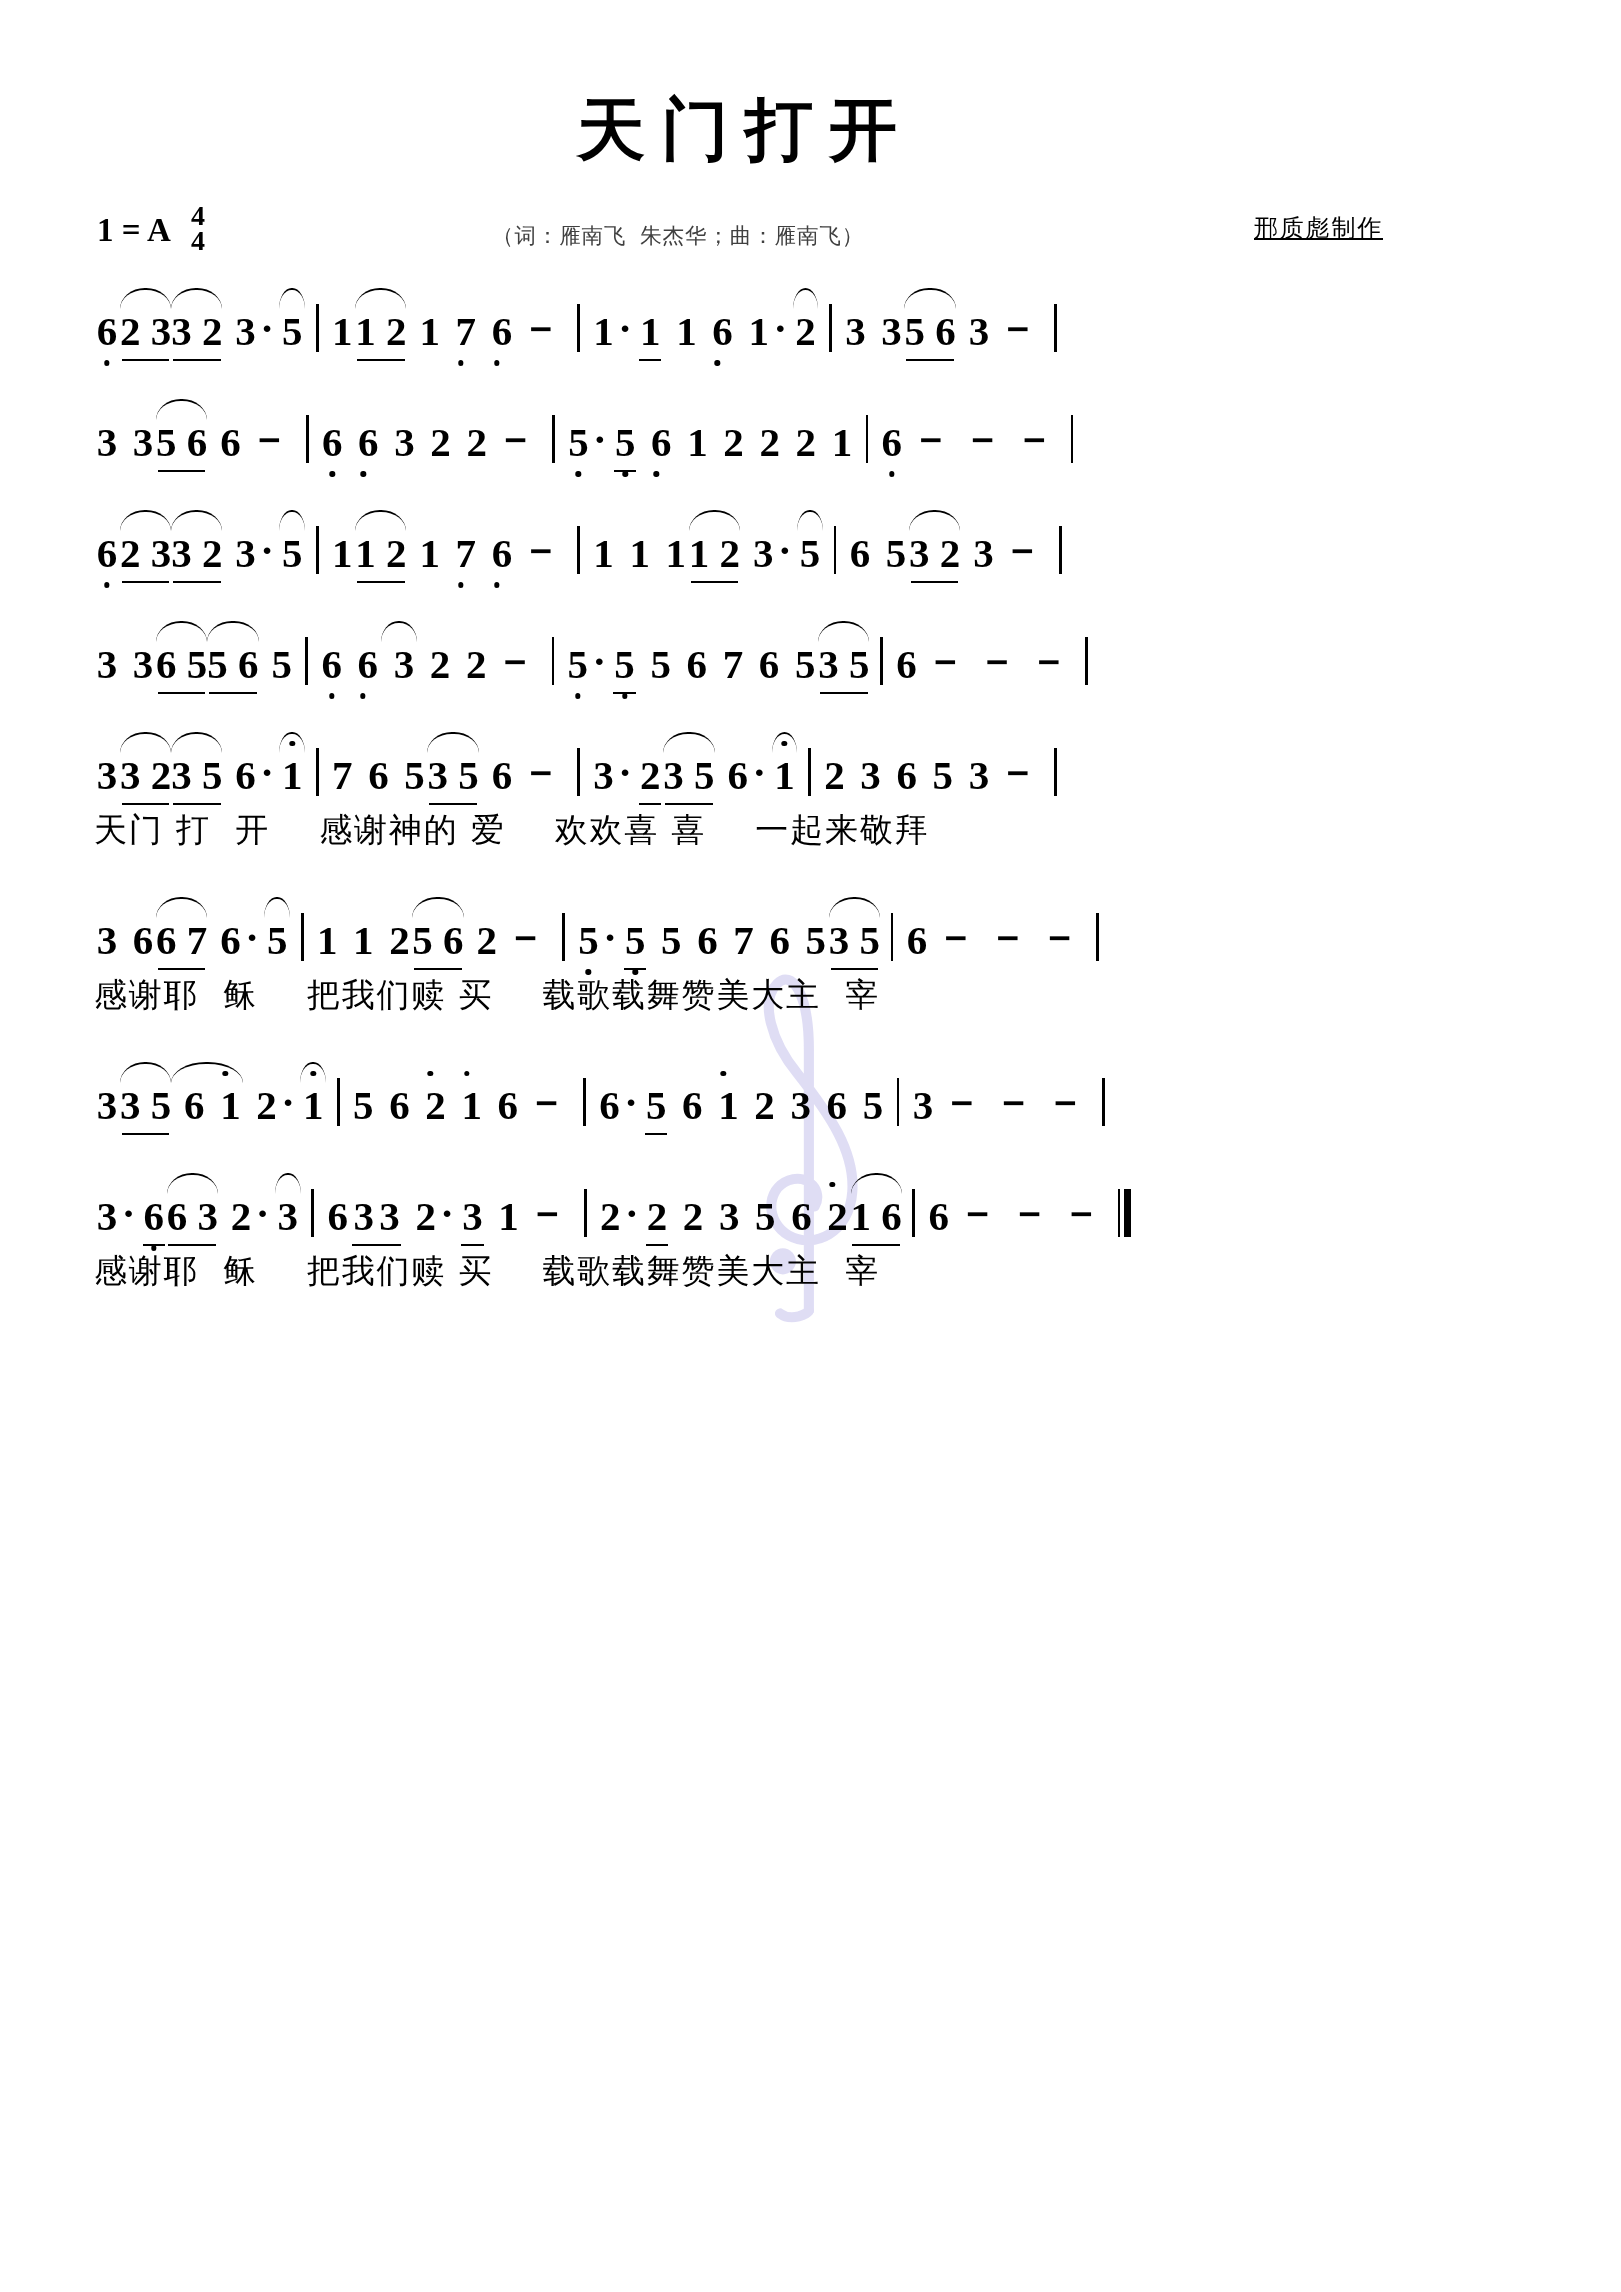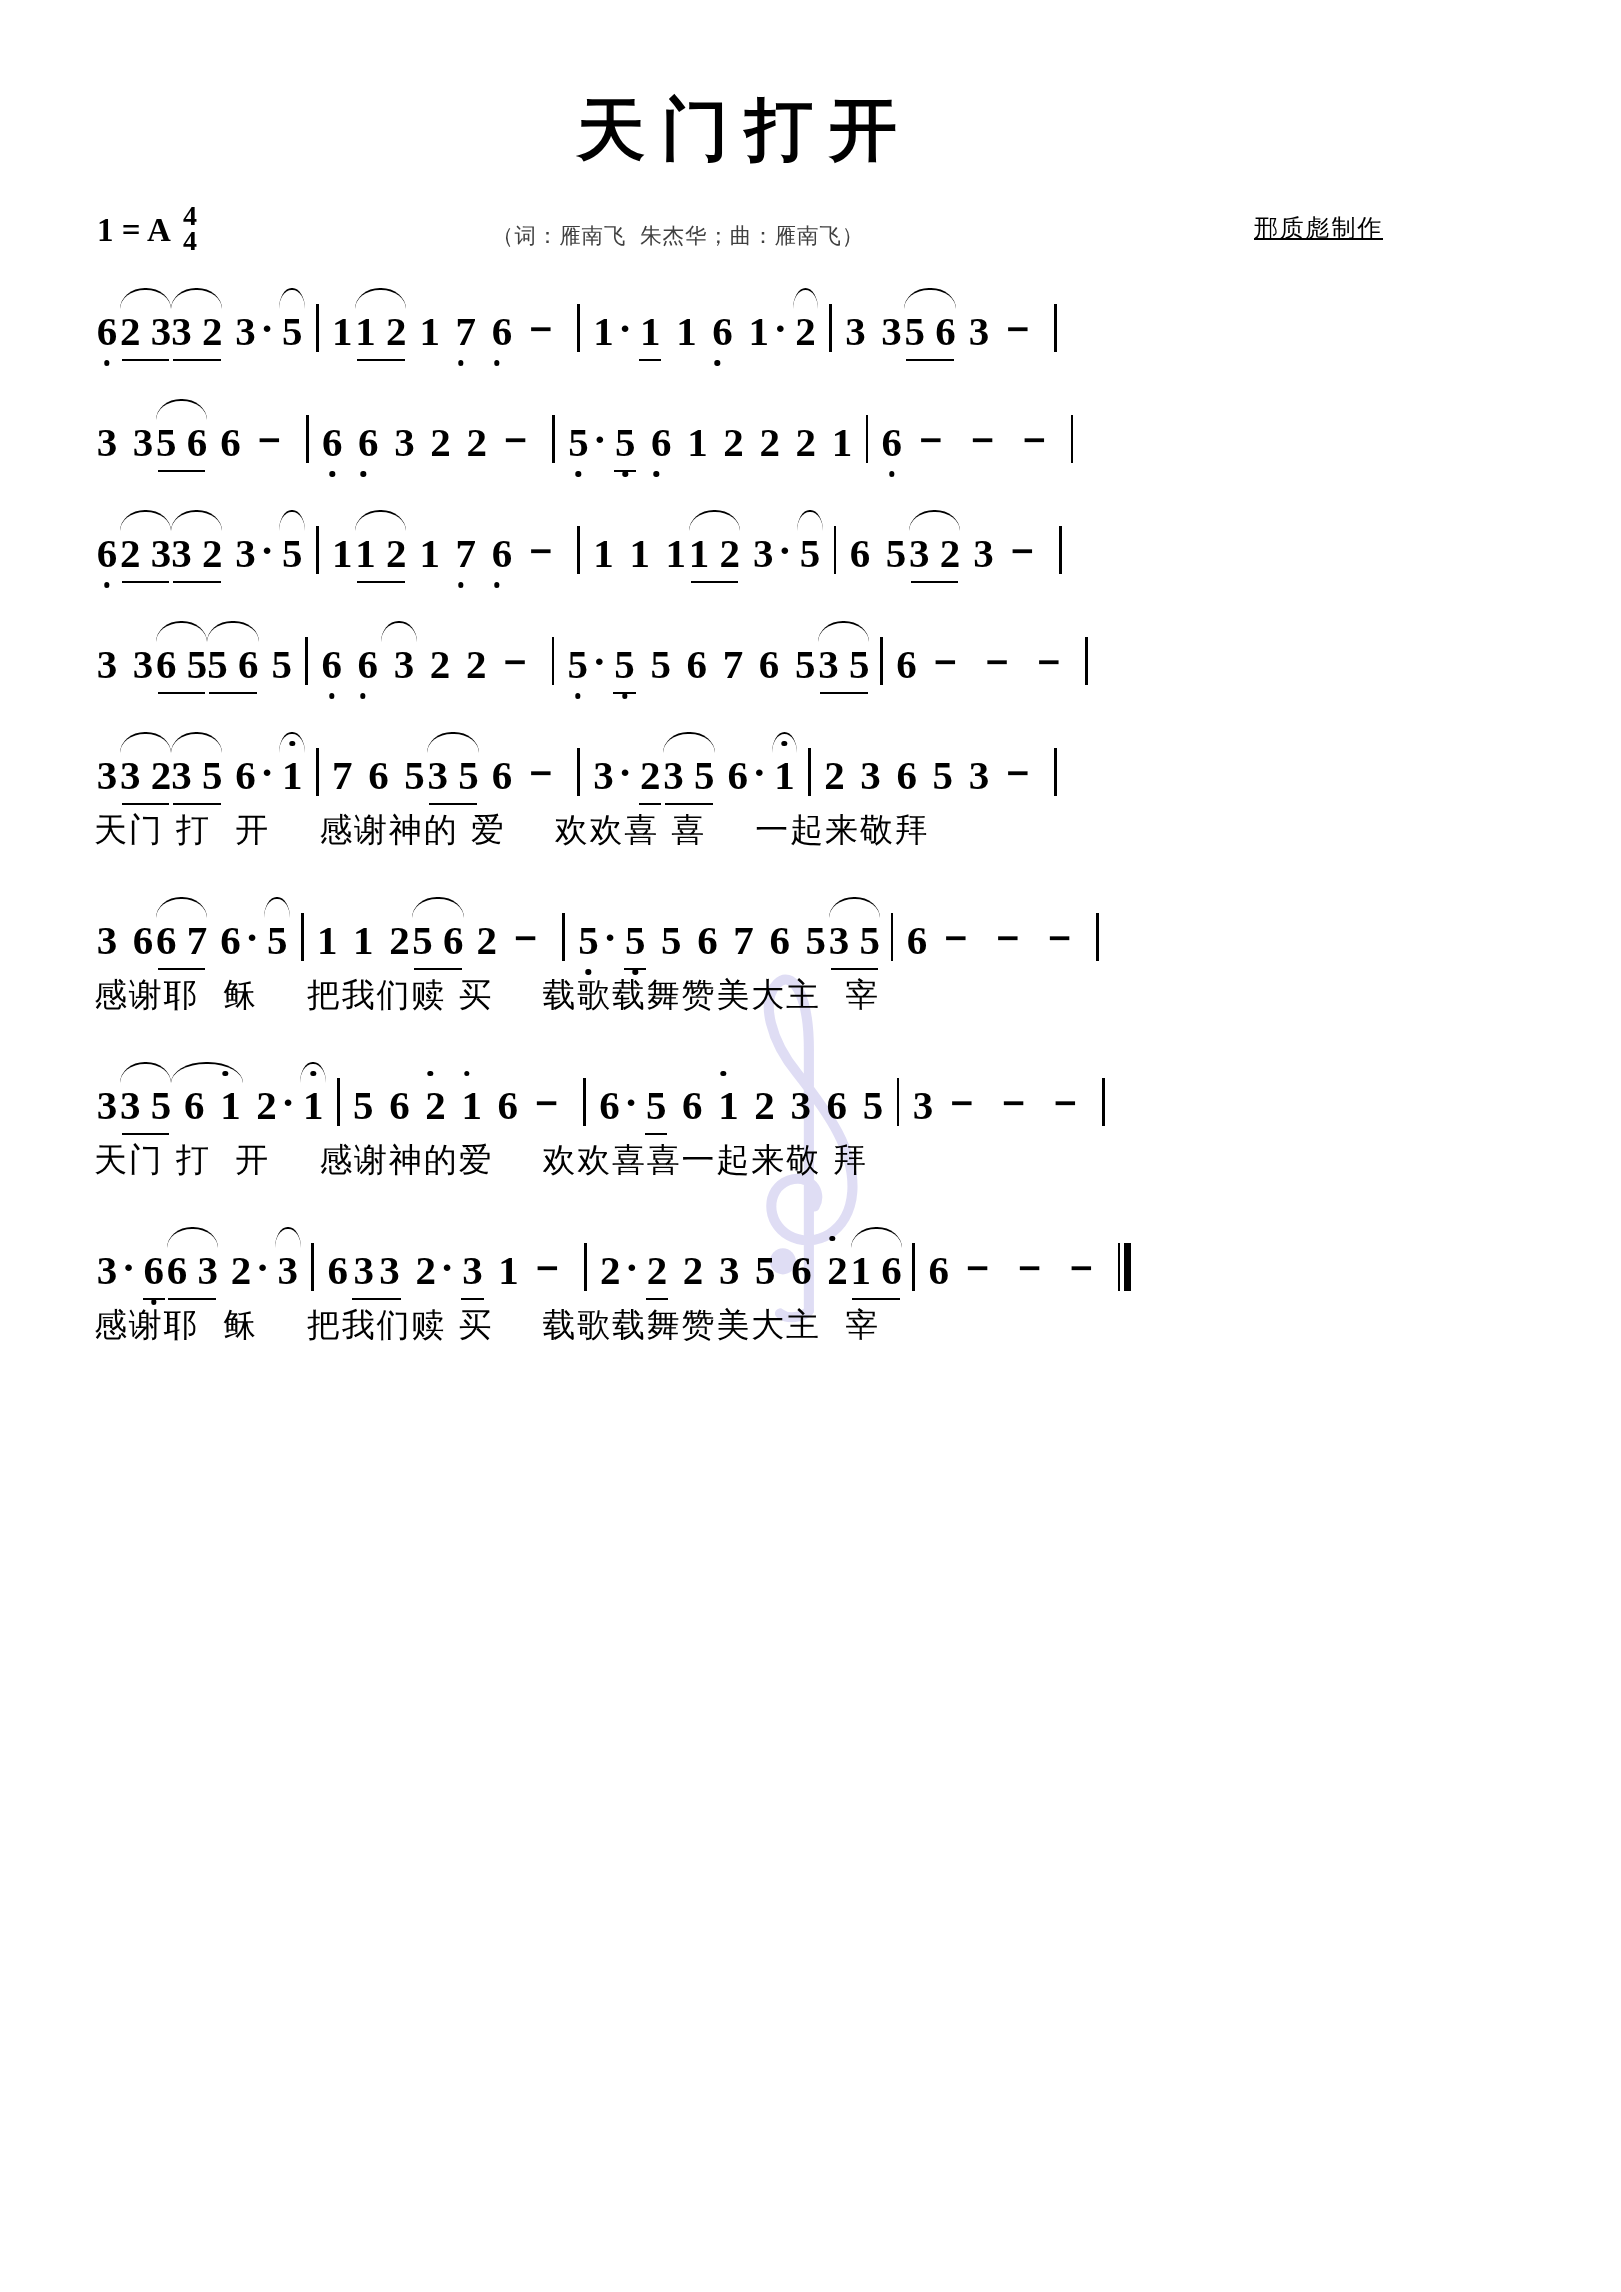--- a/index.html
+++ b/index.html
@@ -29,21 +29,21 @@
     position:relative;
     height:72px;
     margin-top:23px;
   }
   .key-sig{
     position:absolute;
     left:97px;top:5.4px;
     font-family:"Liberation Serif", serif;
     font-weight:bold;
     font-size:33px;
-    display:flex;align-items:center;gap:5px;
+    display:flex;align-items:center;gap:13px;
   }
   .frac{
     display:inline-flex;
     flex-direction:column;
     align-items:center;
     line-height:0.92;
     font-size:28px;
     font-weight:bold;
     margin-left:7.2px;
     position:relative;
@@ -410,21 +410,20 @@
         <span class="n"> 3</span>
         <span class="n"> 6</span>
         <span class="n"> 5</span>
         <span class="barline"></span>
         <span class="n">3</span>
         <span class="dash">－</span>
         <span class="dash">－</span>
         <span class="dash">－</span>
         <span class="barline"></span>
       </div>
-      <div class="lyrics">天门 打  开    感谢神的爱    欢欢喜喜一起来敬 拜</div>
     </div>
 
     <div class="system">
       <div class="notes">
         <span class="n">3</span><span class="dot-sep">·</span><span class="grp"><span class="n">6<span class="d-low"></span></span><span class="ul-grp"></span></span>
         <span class="grp"><span class="slur"><span class="arc"></span>6 3</span><span class="ul-grp"></span></span>
         <span class="n"> 2</span><span class="dot-sep">·</span>
         <span class="slur"><span class="arc"></span><span class="n">3</span></span>
         <span class="barline"></span>
         <span class="n">6</span>

